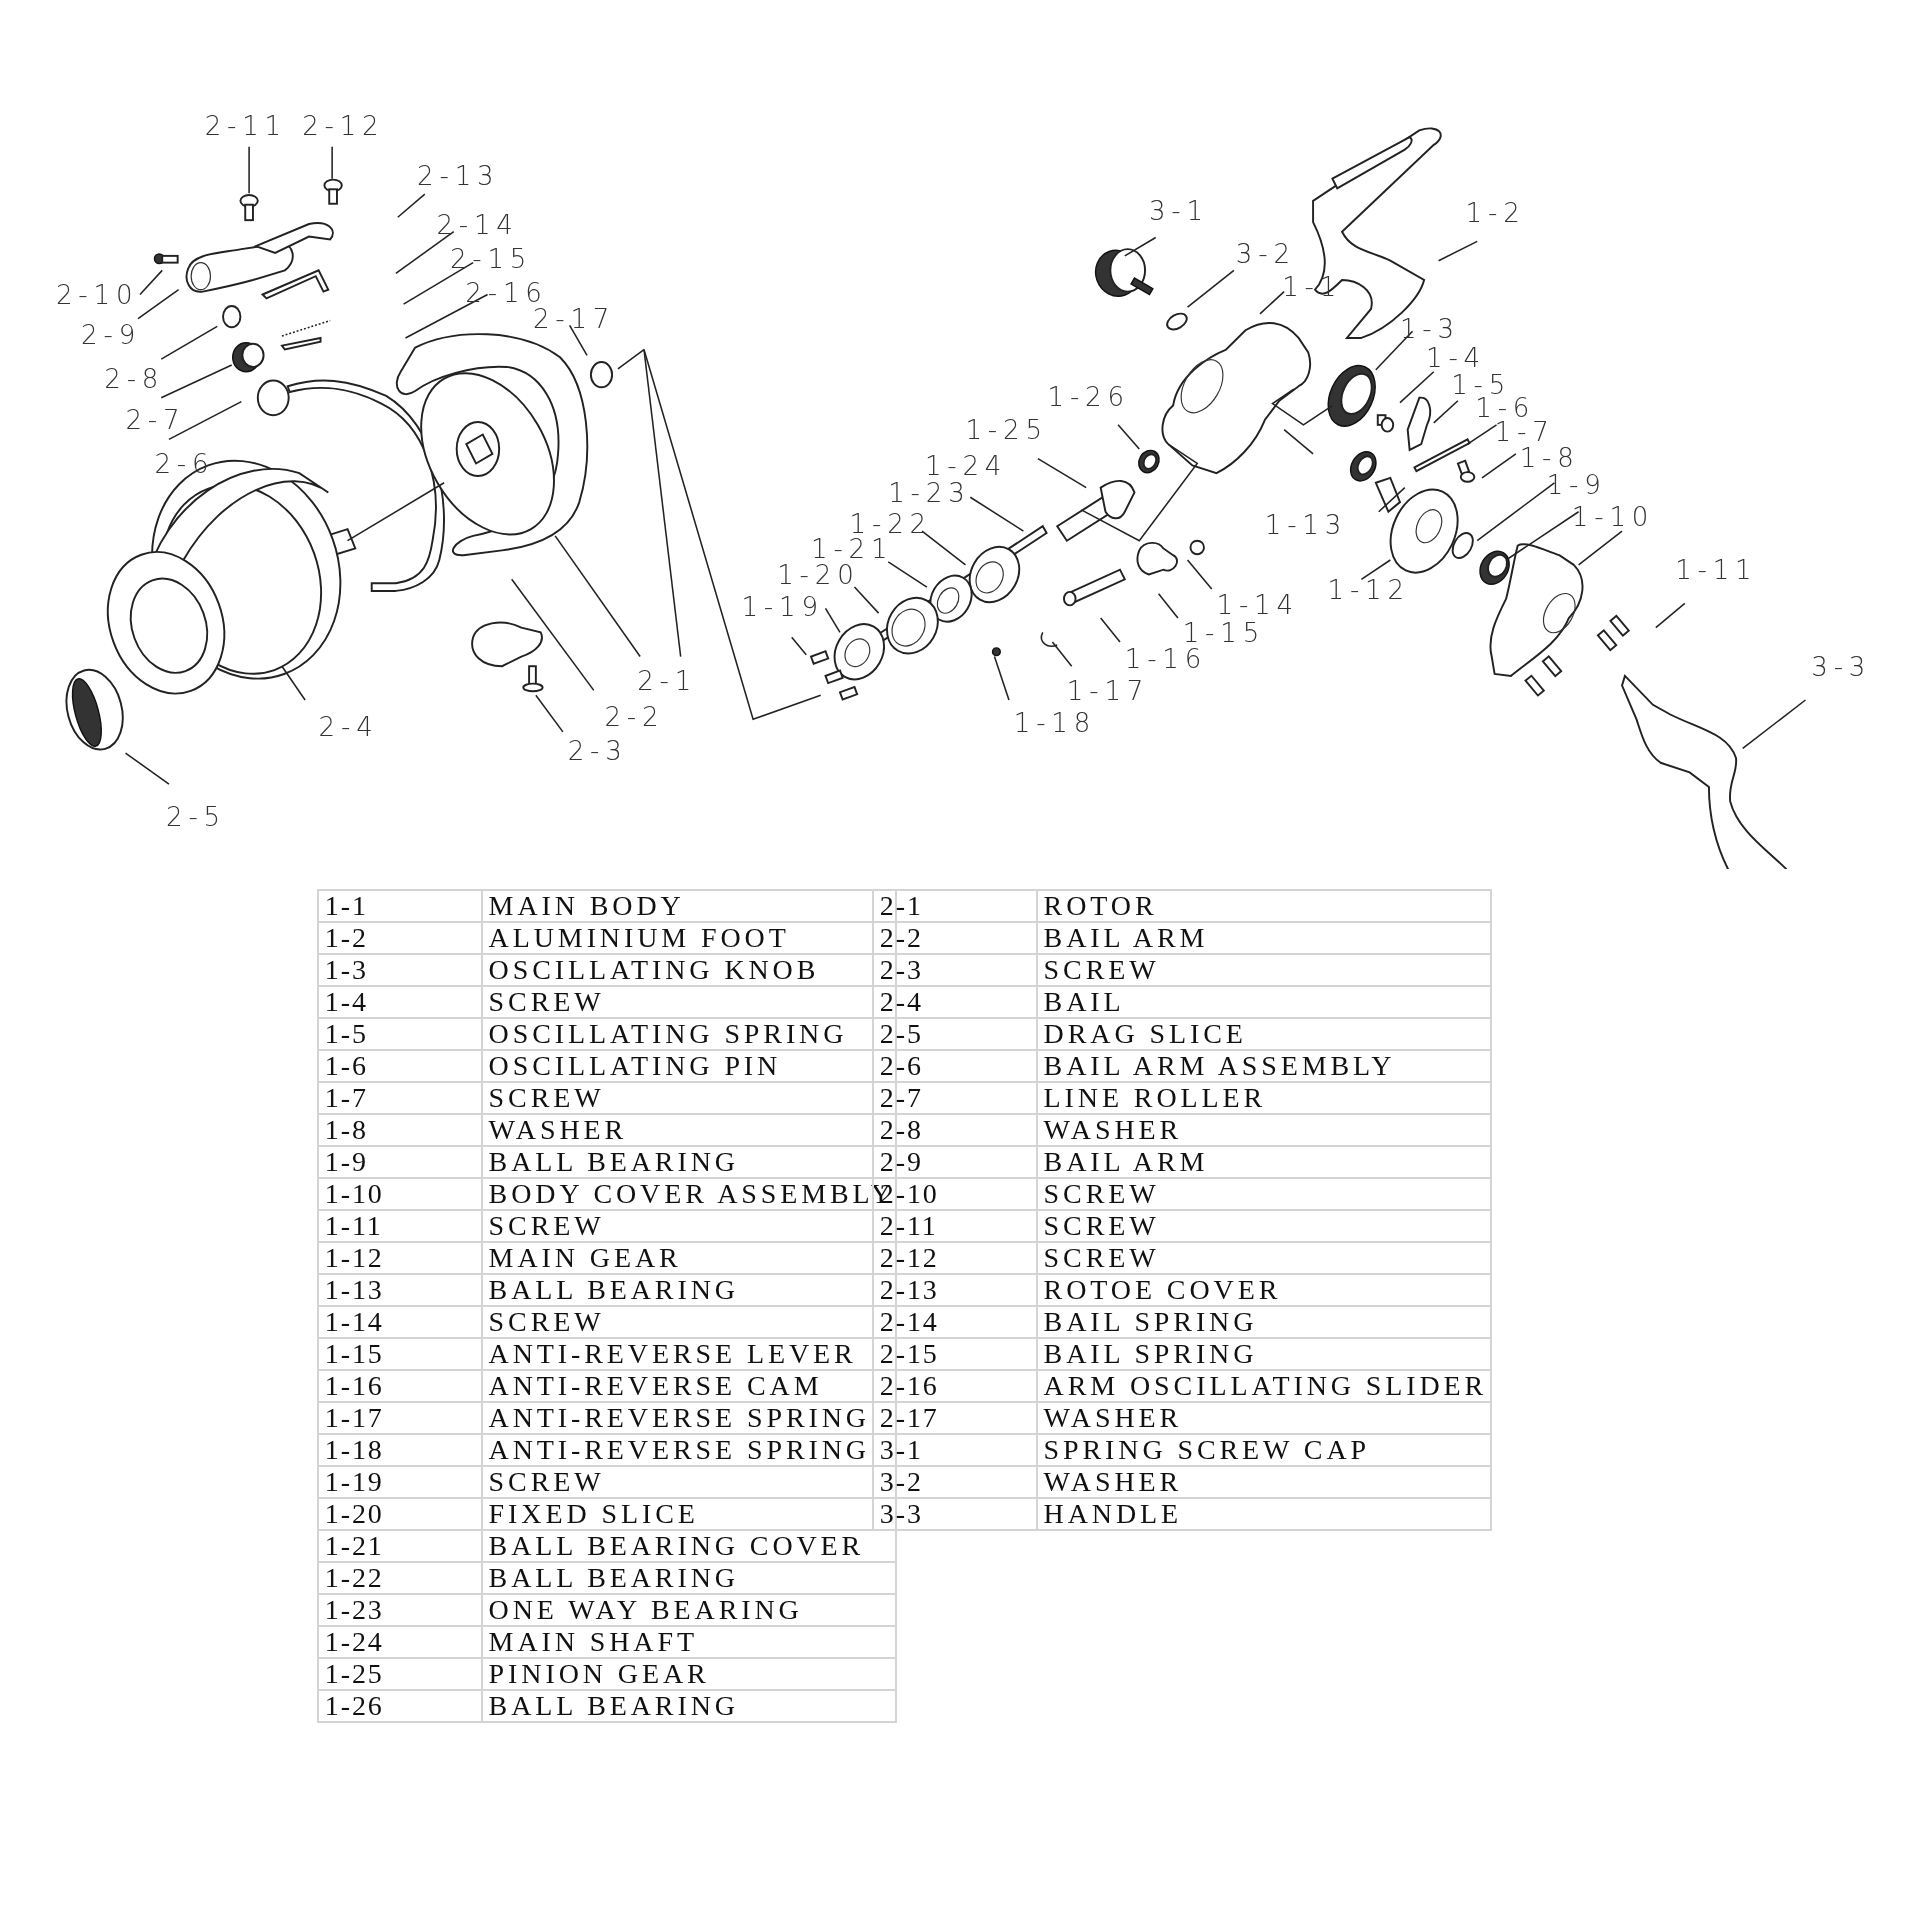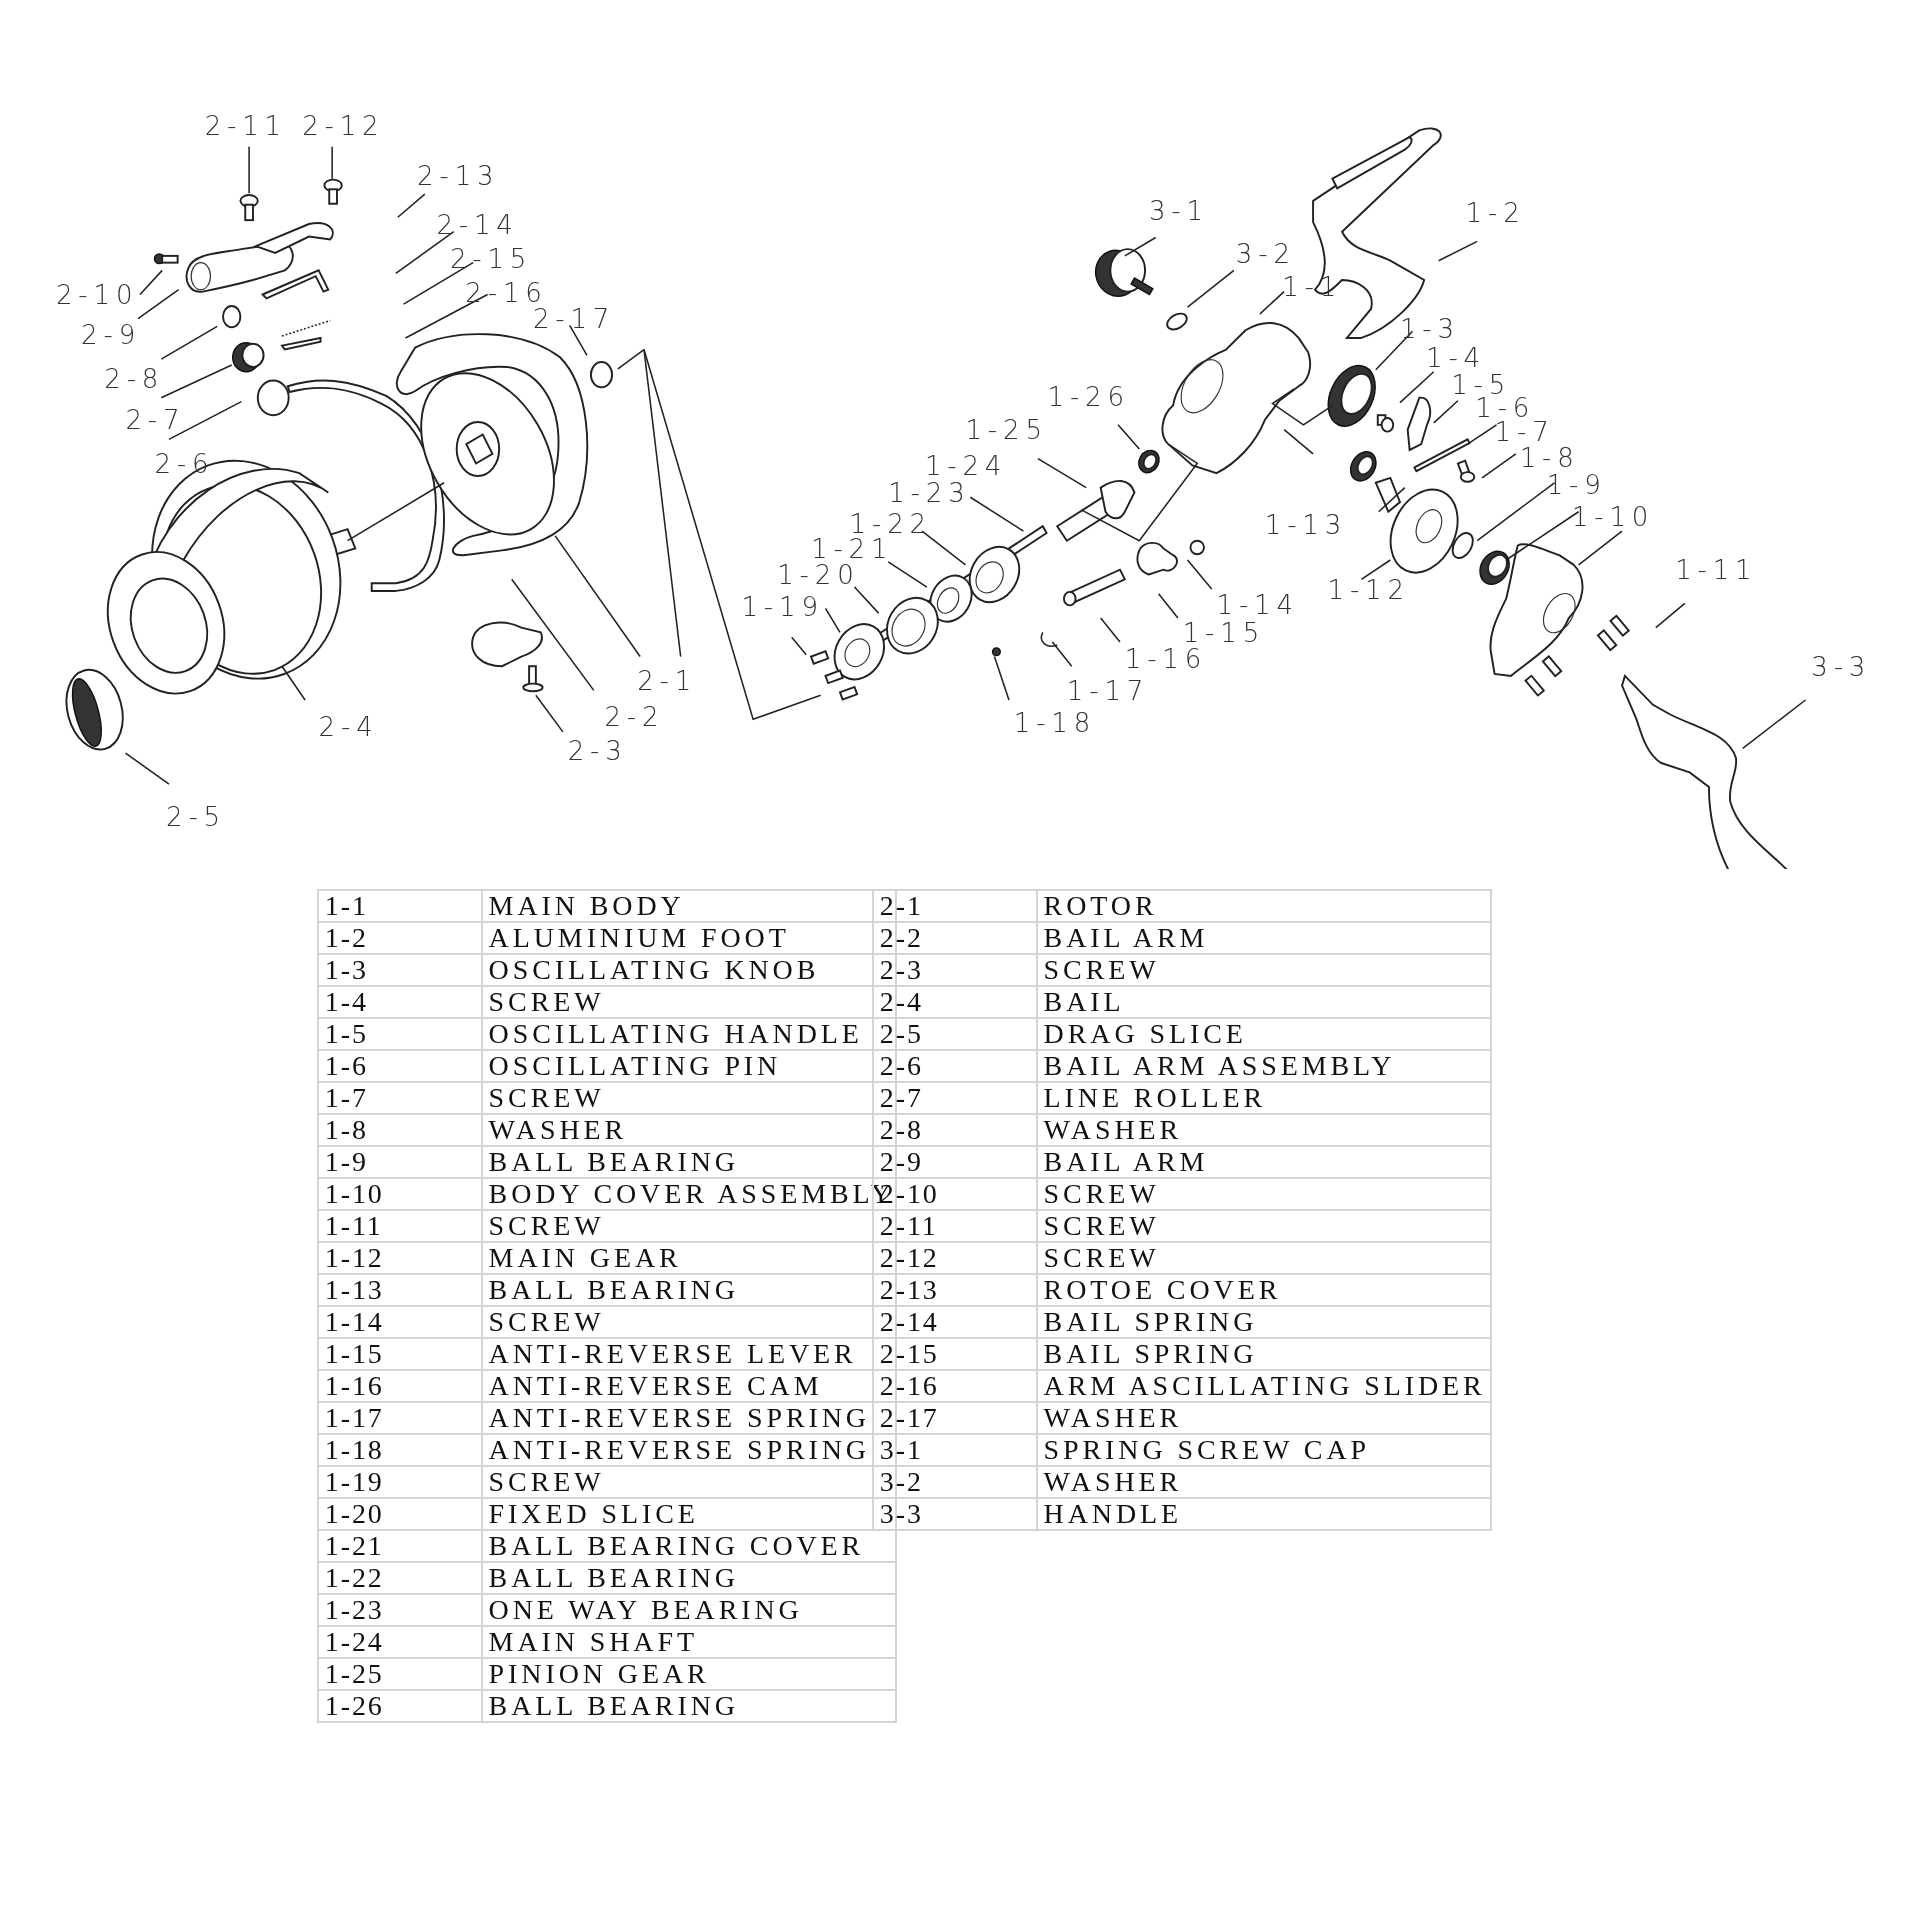--- a/index.html
+++ b/index.html
@@ -339,21 +339,21 @@
       <tr>
         <td class="code">1-3</td>
         <td class="desc">OSCILLATING KNOB</td>
       </tr>
       <tr>
         <td class="code">1-4</td>
         <td class="desc">SCREW</td>
       </tr>
       <tr>
         <td class="code">1-5</td>
-        <td class="desc">OSCILLATING HANDLE</td>
+        <td class="desc">OSCILLATING SPRING</td>
       </tr>
       <tr>
         <td class="code">1-6</td>
         <td class="desc">OSCILLATING PIN</td>
       </tr>
       <tr>
         <td class="code">1-7</td>
         <td class="desc">SCREW</td>
       </tr>
       <tr>
@@ -491,21 +491,21 @@
       <tr>
         <td class="code">2-14</td>
         <td class="desc">BAIL SPRING</td>
       </tr>
       <tr>
         <td class="code">2-15</td>
         <td class="desc">BAIL SPRING</td>
       </tr>
       <tr>
         <td class="code">2-16</td>
-        <td class="desc">ARM ASCILLATING SLIDER</td>
+        <td class="desc">ARM OSCILLATING SLIDER</td>
       </tr>
       <tr>
         <td class="code">2-17</td>
         <td class="desc">WASHER</td>
       </tr>
       <tr>
         <td class="code">3-1</td>
         <td class="desc">SPRING SCREW CAP</td>
       </tr>
       <tr>

